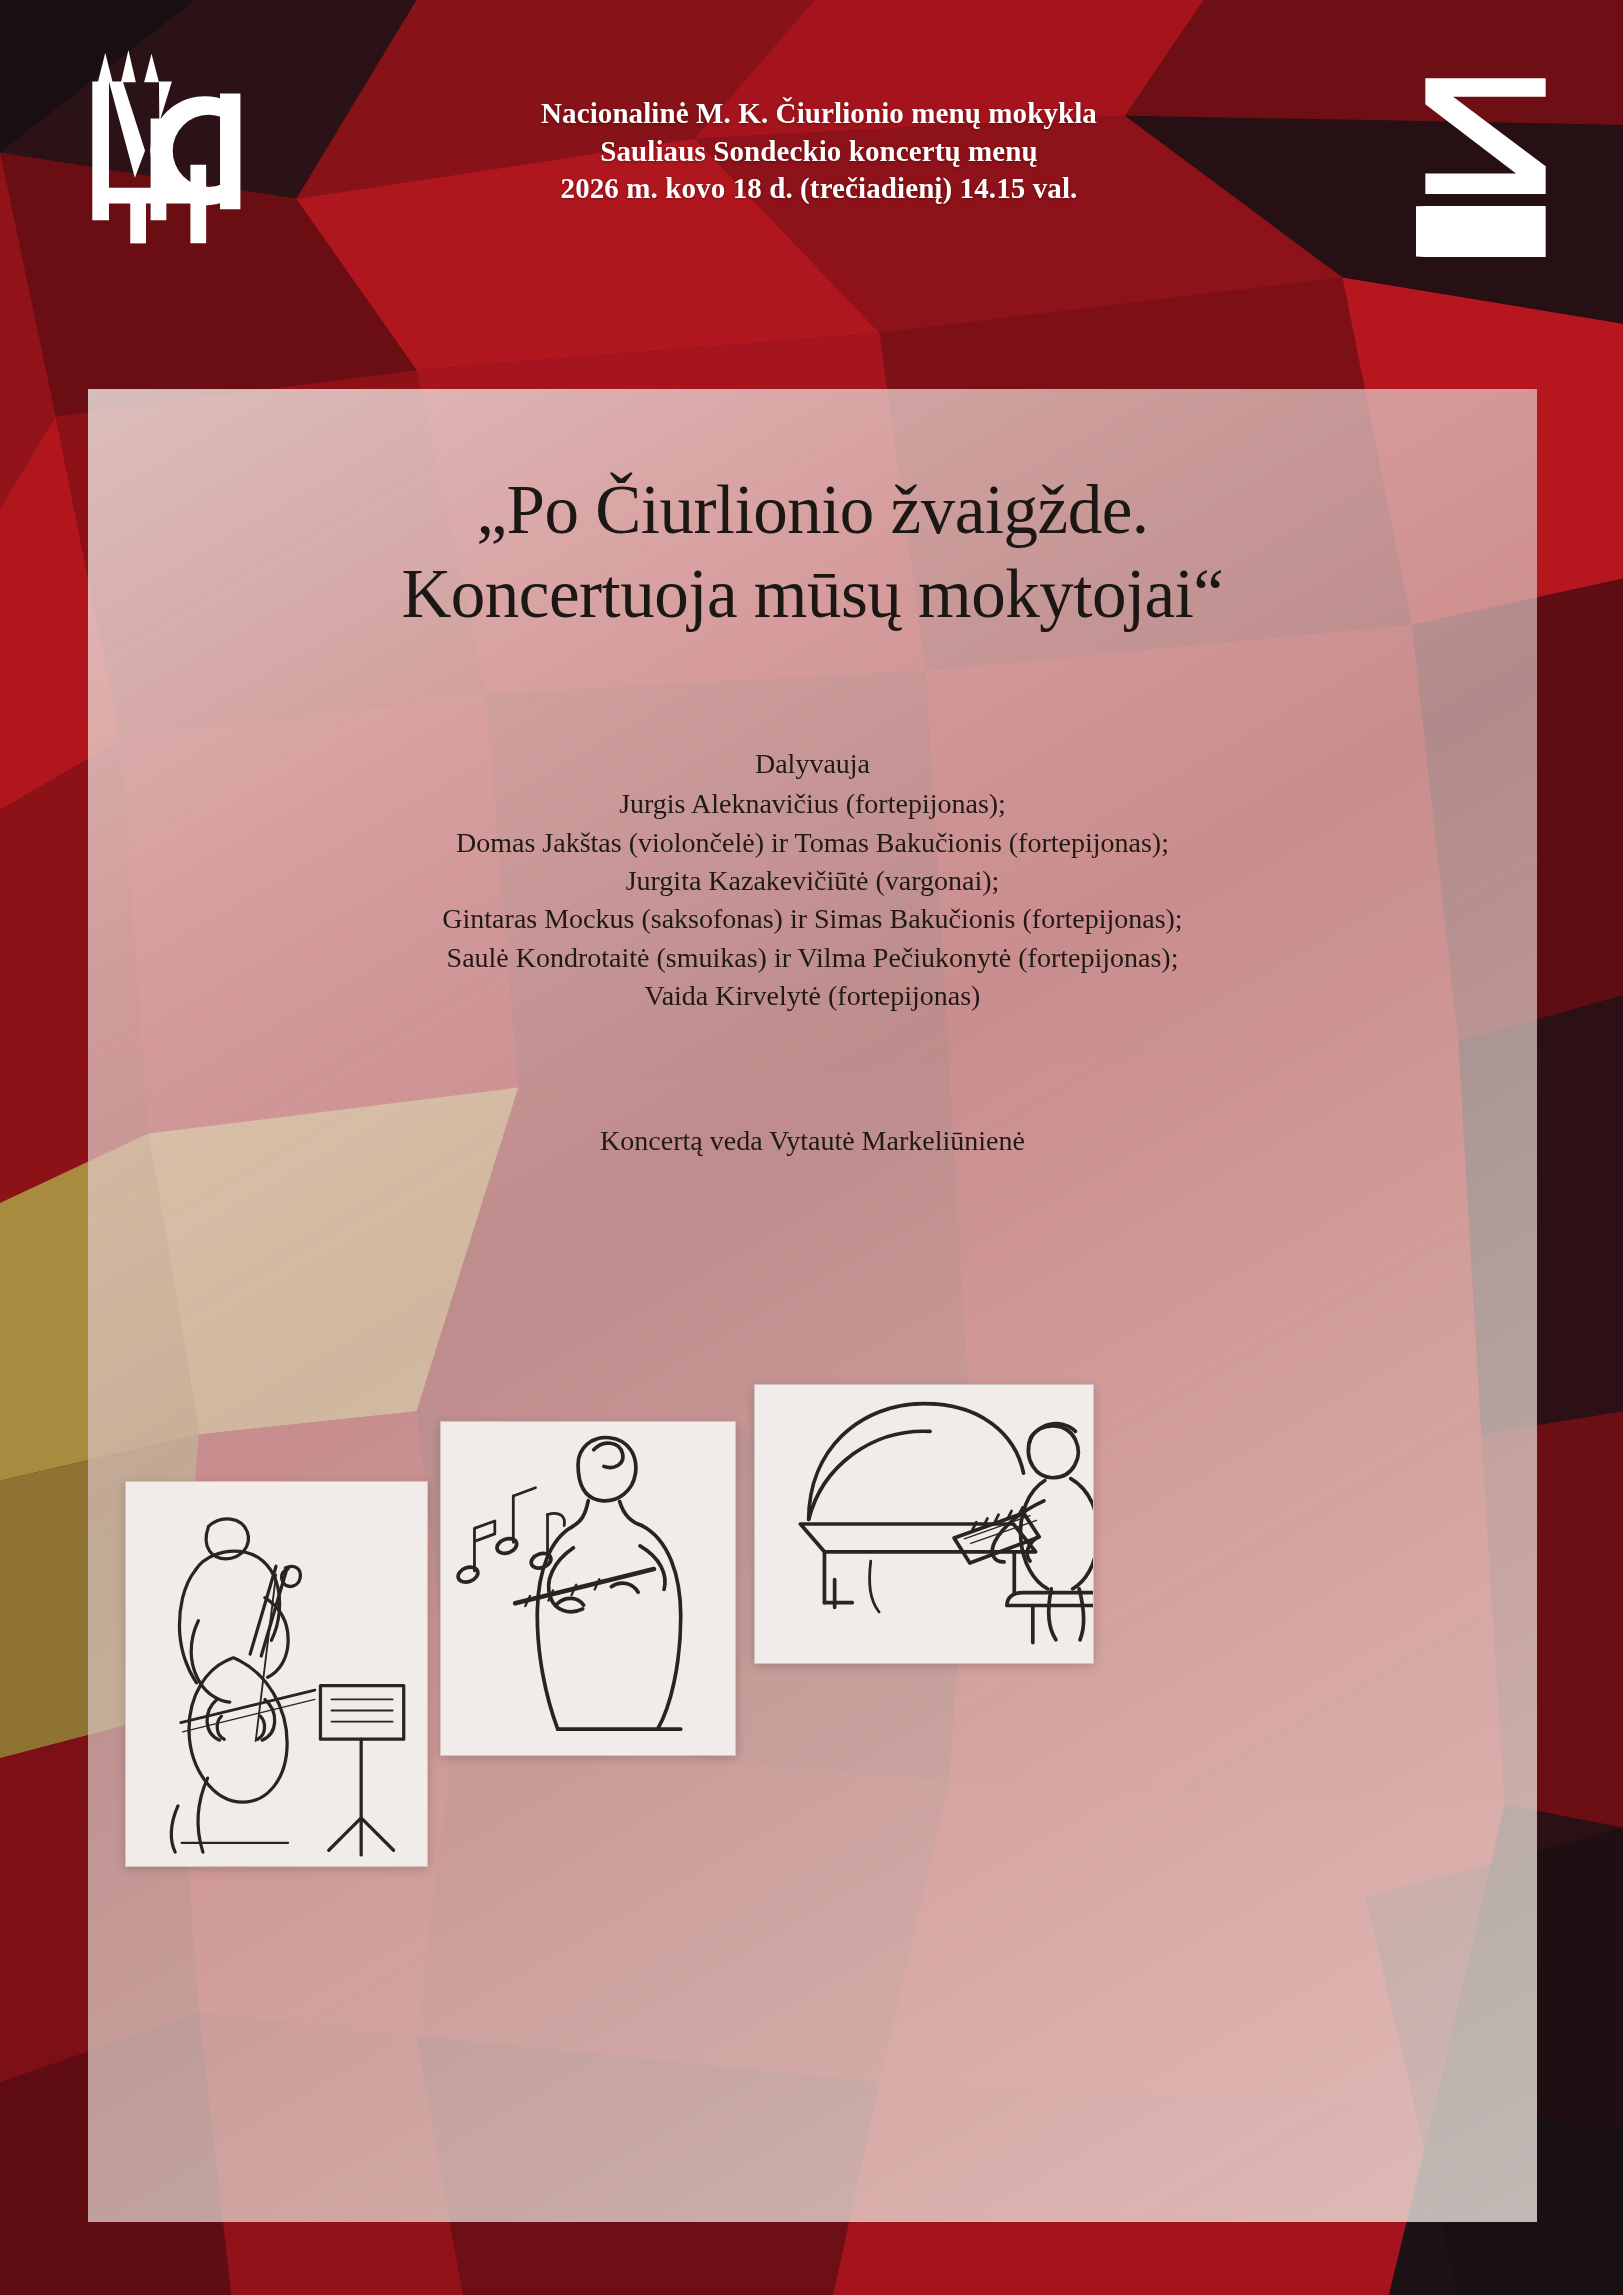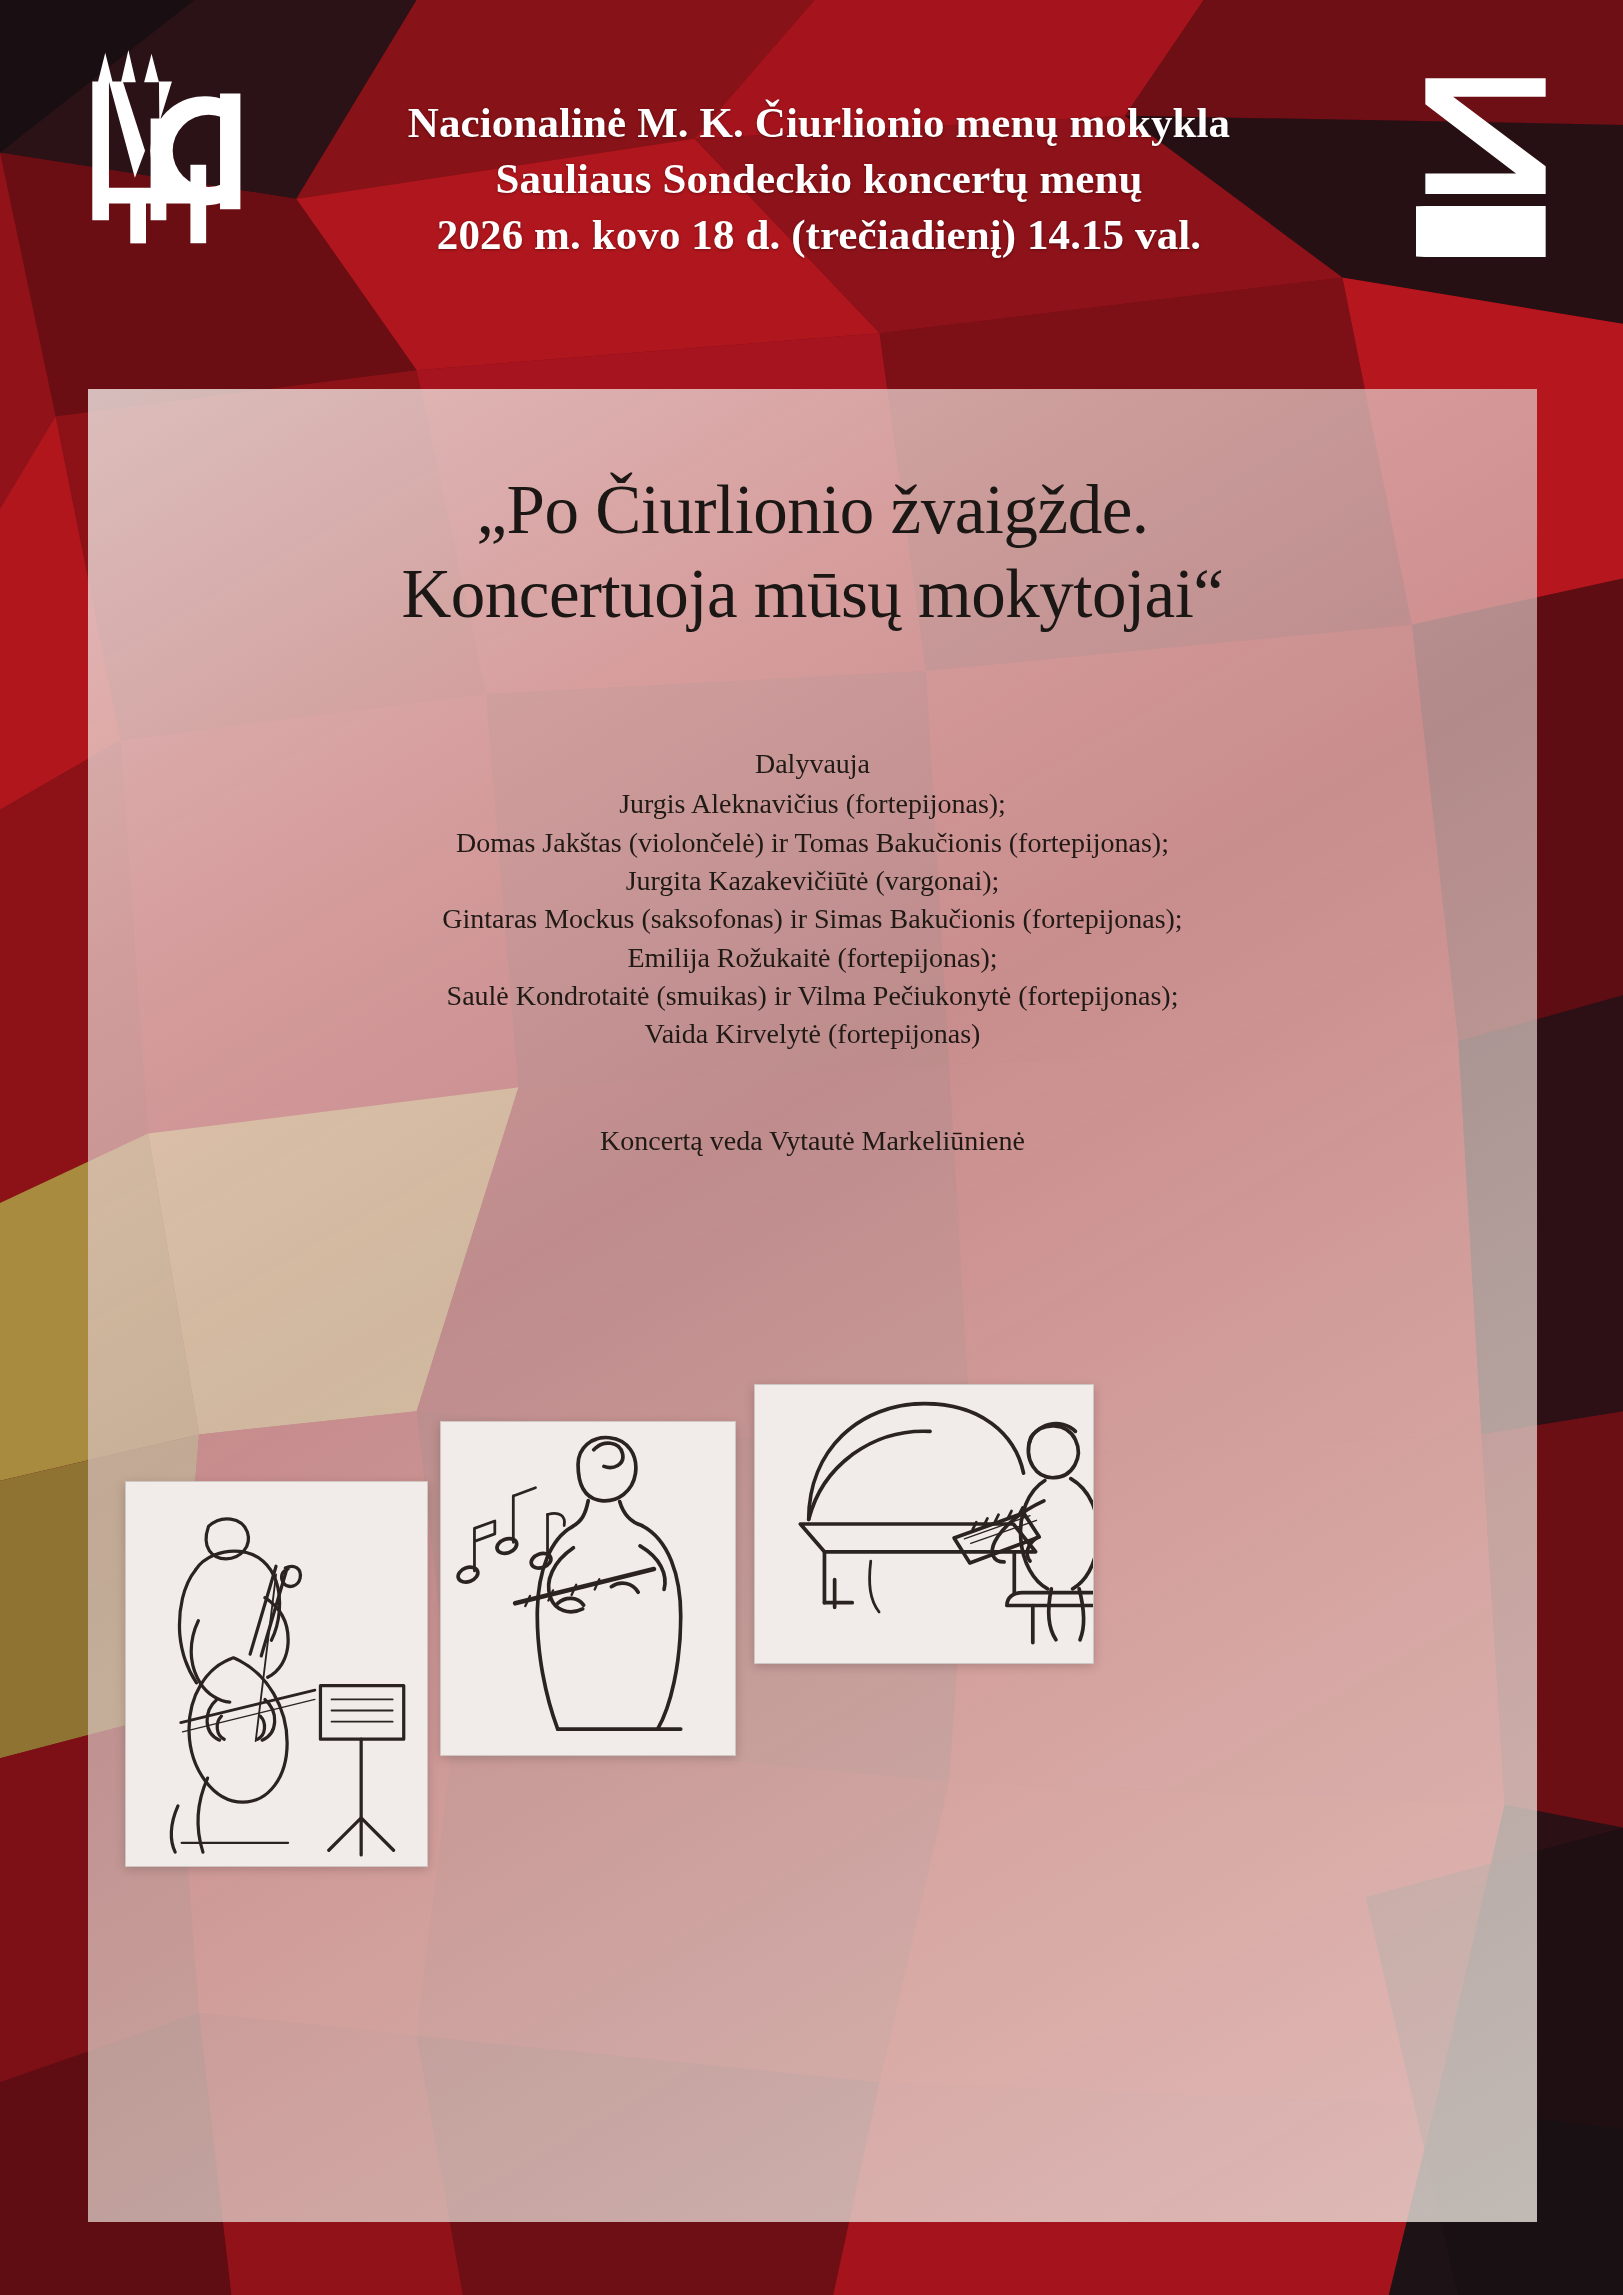--- a/index.html
+++ b/index.html
@@ -60,21 +60,21 @@
   .logo-sigma svg { display:block; width:100%; height:100%; }
 
   .header-text {
     position: absolute;
     left: 259px;
     top: 95px;
     width: 1120px;
     text-align: center;
     color: #ffffff;
     font-weight: bold;
-    font-size: 43px;
+    font-size: 29px;
     line-height: 1.30;
     letter-spacing: 0.1px;
     text-shadow: 0 0.9px 2.8px rgba(0,0,0,0.35);
   }
   .header-text div { white-space: nowrap; }
 
   
   .panel {
     position: absolute;
     left: 88px;
@@ -262,21 +262,20 @@
       <div>„Po Čiurlionio žvaigžde.</div>
       <div>Koncertuoja mūsų mokytojai“</div>
     </div>
 
     <div class="performers">
       <p class="lead">Dalyvauja</p>
       <p>Jurgis Aleknavičius (fortepijonas);</p>
       <p>Domas Jakštas (violončelė) ir Tomas Bakučionis  (fortepijonas);</p>
       <p>Jurgita Kazakevičiūtė (vargonai);</p>
       <p>Gintaras Mockus (saksofonas) ir Simas Bakučionis (fortepijonas);</p>
-      <p>Emilija Rožukaitė (fortepijonas);</p>
       <p>Saulė Kondrotaitė (smuikas) ir Vilma Pečiukonytė (fortepijonas);</p>
       <p>Vaida Kirvelytė (fortepijonas)</p>
     </div>
 
     <div class="host">Koncertą veda Vytautė Markeliūnienė</div>
 
     <div class="card card-cello">
       <svg viewBox="0 0 650 830">
         <g fill="none" stroke="#2b2320" stroke-width="7" stroke-linecap="round" stroke-linejoin="round">
 

